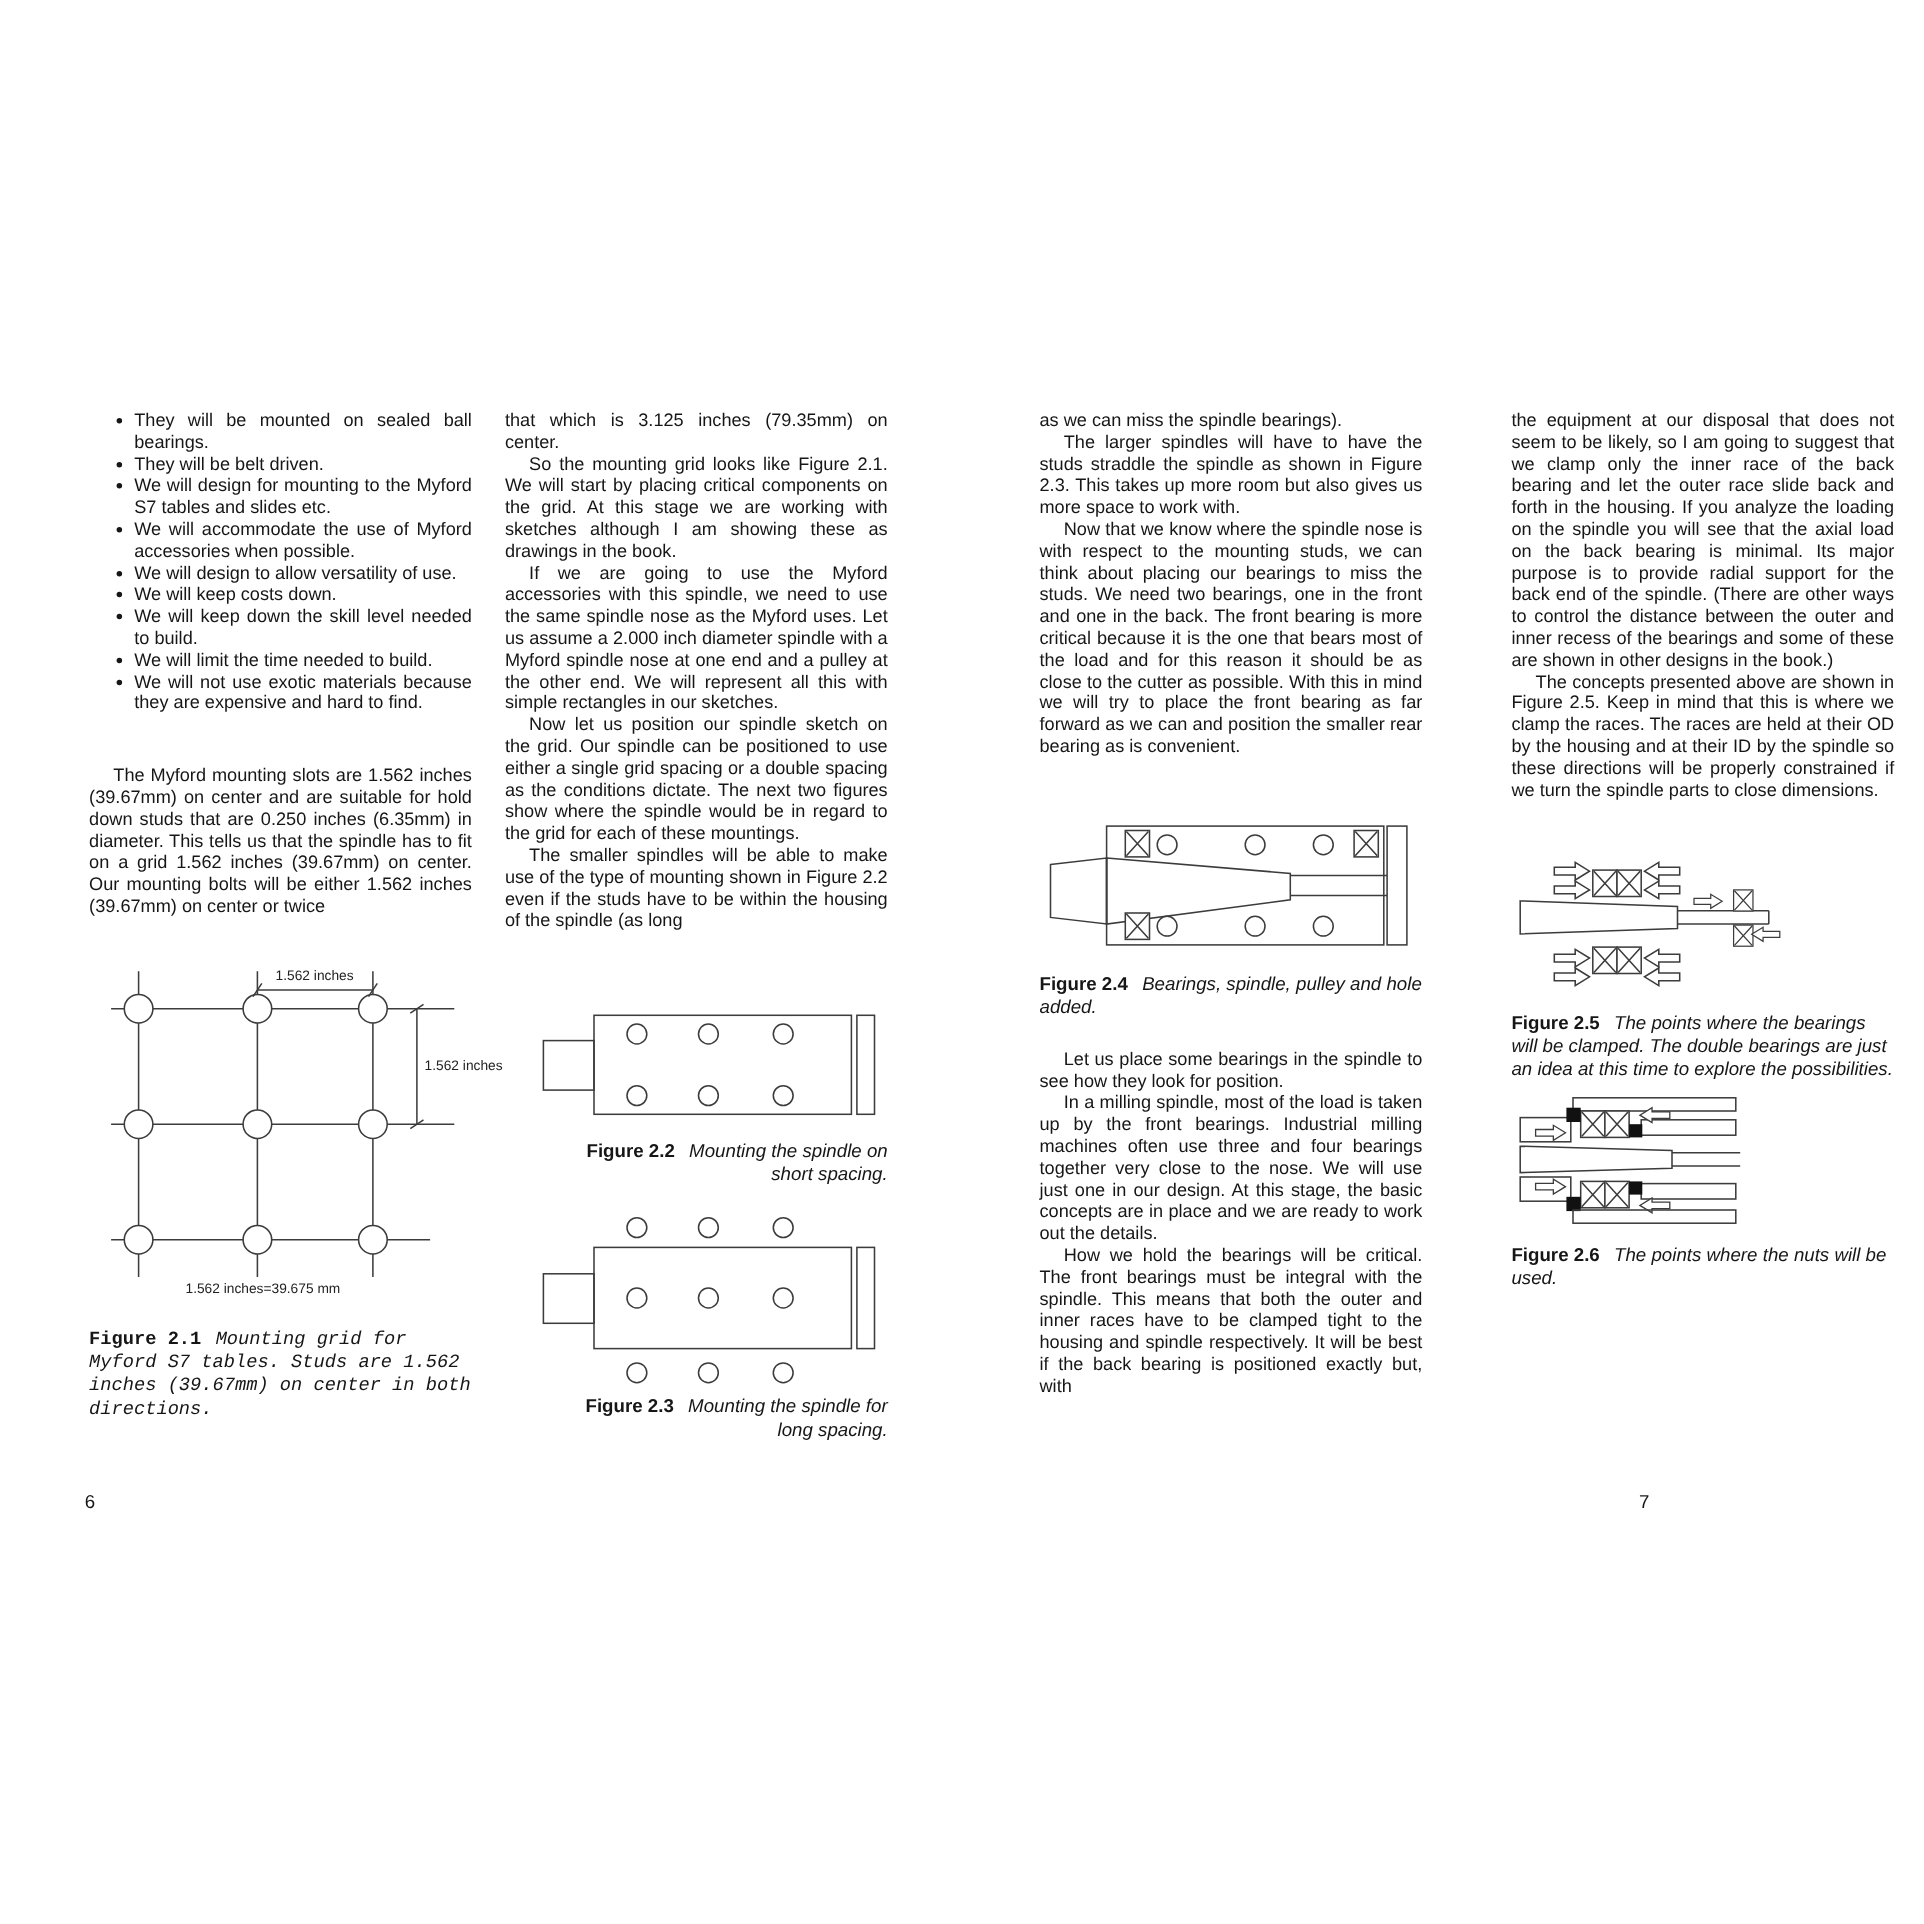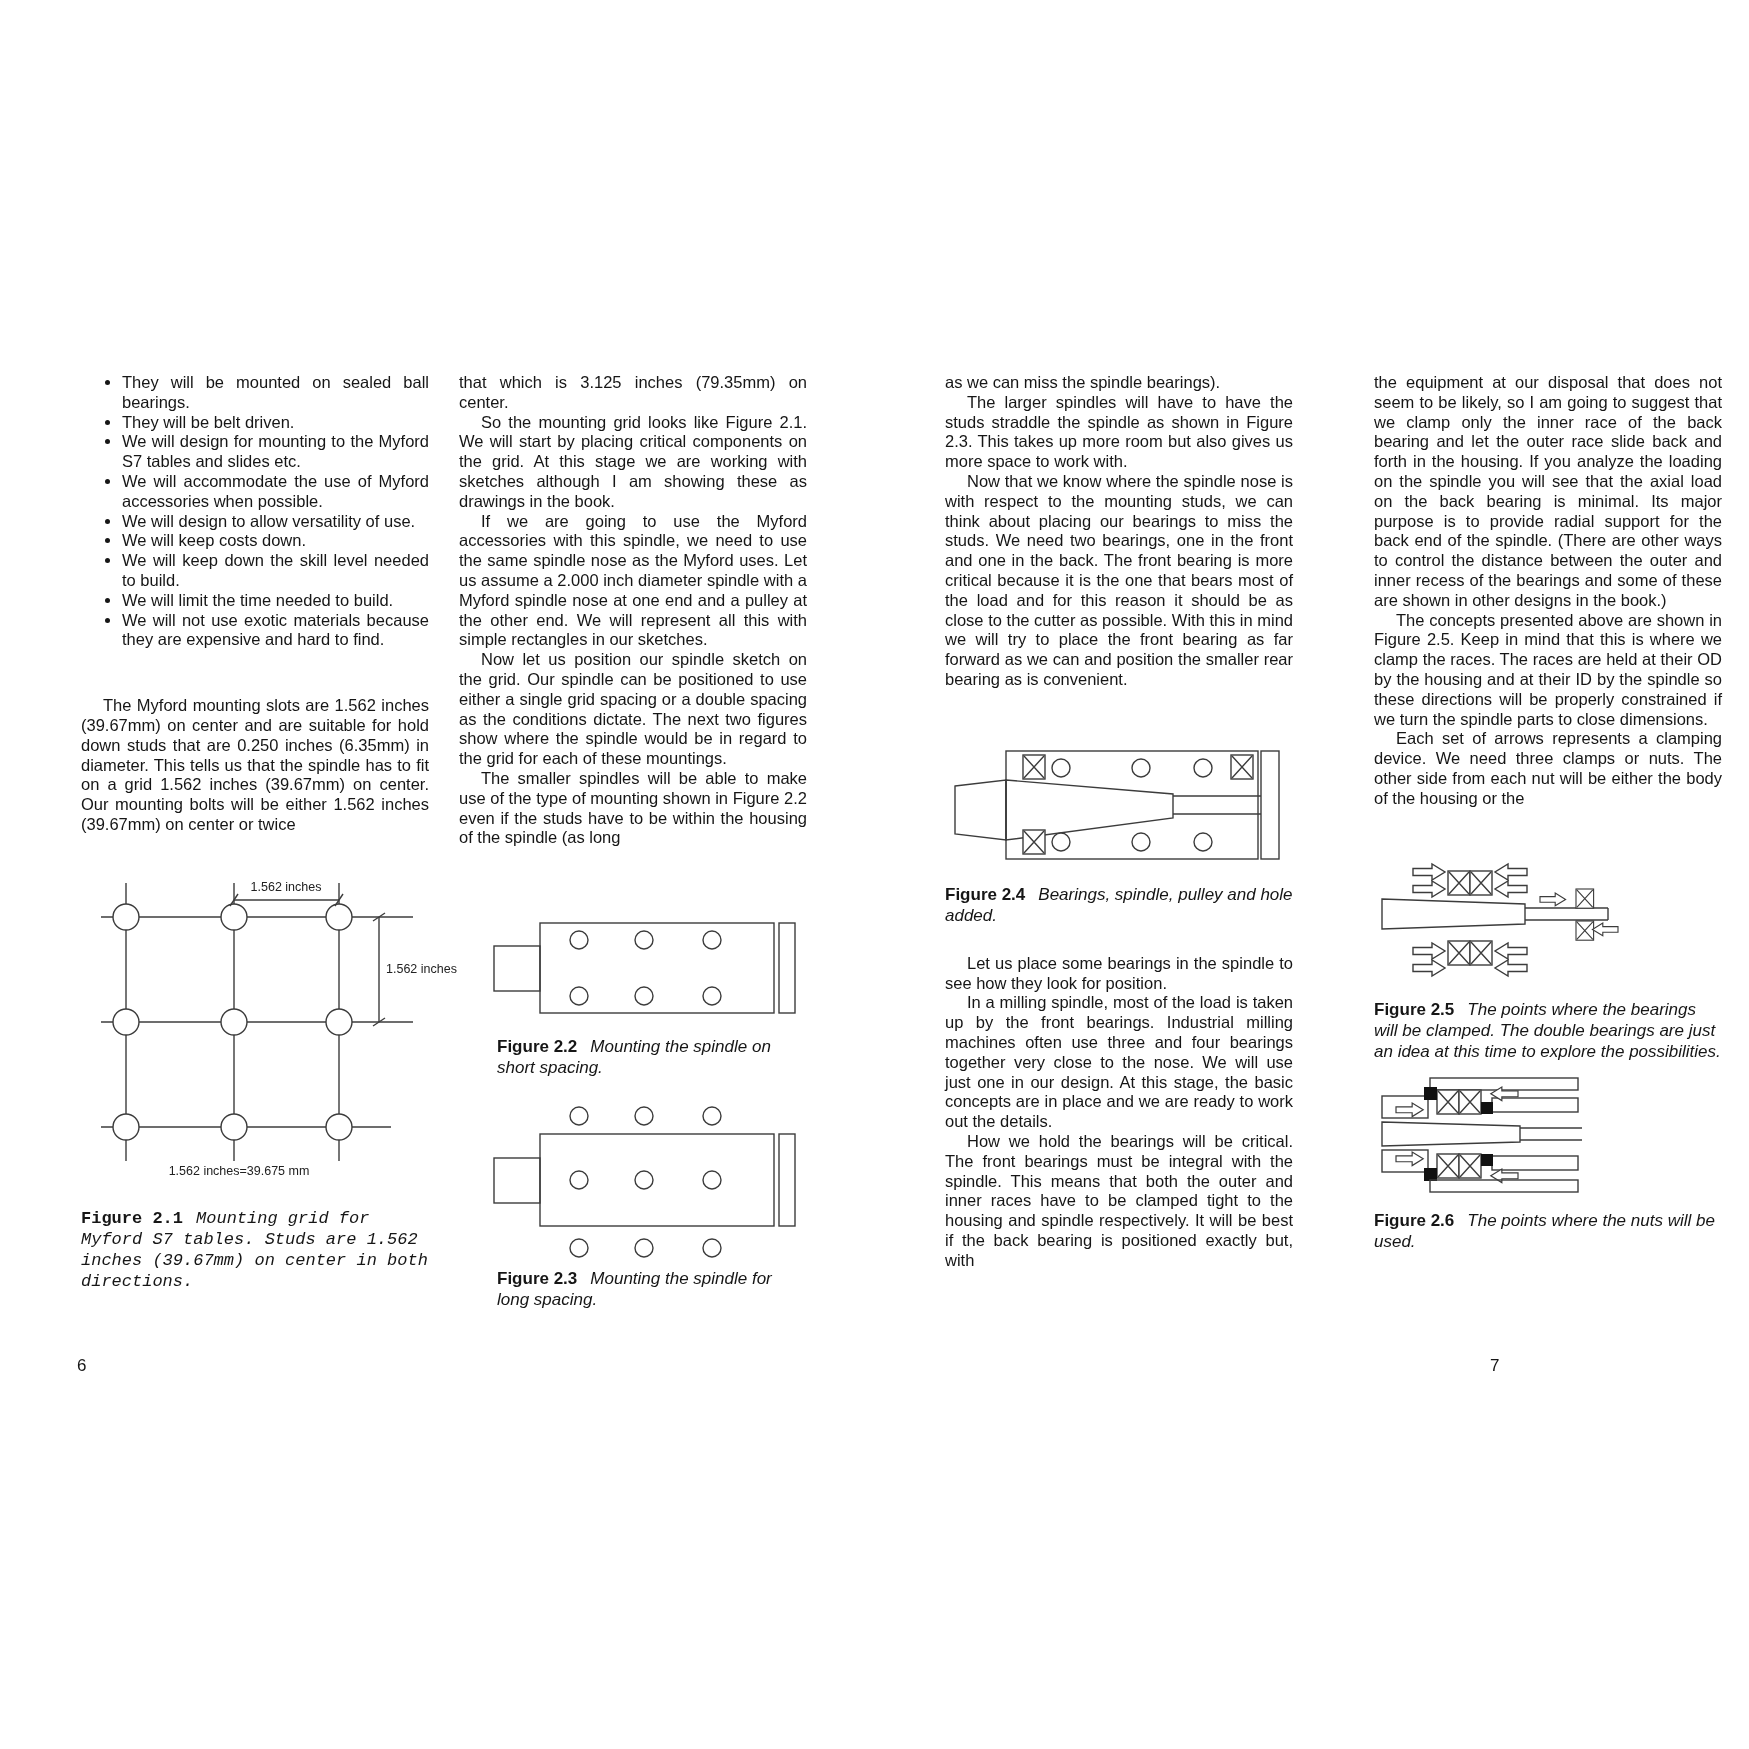--- a/index.html
+++ b/index.html
@@ -9,21 +9,21 @@
   #col1{left:81px;} #col2{left:459px;} #col3{left:945px;} #col4{left:1374px;}
   p{margin:0;}
   p.ind{text-indent:22px;}
   ul.bullets{list-style:disc outside;margin:0 0 46px 0;padding:0 0 0 41px;}
   ul.bullets li{margin:0;padding:0;text-align:justify;}
   .fig{margin:0;}
   .fig svg{display:block;overflow:visible;}
   .caption{font-size:17px;line-height:21px;text-align:left;}
   .caption b{font-style:normal;font-weight:bold;margin-right:13px;}
   .caption i{font-style:italic;}
-  .cap-ind{margin-left:38px;}
+  .cap-ind{margin-left:38px;text-align:right;}
   .m-f21{margin-top:34px;} .cap-f21{margin-top:24px;font-family:Liberation Mono, monospace;}
   .m-f22{margin-top:70px;} .cap-f22{margin-top:18px;}
   .m-f23{margin-top:28px;} .cap-f23{margin-top:10px;}
   .m-f24{margin-top:56px;} .cap-f24{margin-top:20px;}
   .after-f24{margin-top:28px;}
   .m-f25{margin-top:52px;margin-left:6px;} .cap-f25{margin-top:18px;}
   .m-f26{margin-top:12px;margin-left:6px;} .cap-f26{margin-top:14px;}
   .pagenum{position:absolute;top:1356px;font-size:17px;}
   #pg6{left:77px;} #pg7{left:1490px;}
   
@@ -177,21 +177,20 @@
   <div class="after-f24">
     <p class="ind">Let us place some bearings in the spindle to see how they look for position.</p>
     <p class="ind">In a milling spindle, most of the load is taken up by the front bearings. Industrial milling machines often use three and four bearings together very close to the nose. We will use just one in our design. At this stage, the basic concepts are in place and we are ready to work out the details.</p>
     <p class="ind">How we hold the bearings will be critical. The front bearings must be integral with the spindle. This means that both the outer and inner races have to be clamped tight to the housing and spindle respectively. It will be best if the back bearing is positioned exactly but, with</p>
   </div>
 </div>
 
 <div class="col" id="col4">
   <p>the equipment at our disposal that does not seem to be likely, so I am going to suggest that we clamp only the inner race of the back bearing and let the outer race slide back and forth in the housing. If you analyze the loading on the spindle you will see that the axial load on the back bearing is minimal. Its major purpose is to provide radial support for the back end of the spindle. (There are other ways to control the distance between the outer and inner recess of the bearings and some of these are shown in other designs in the book.)</p>
   <p class="ind">The concepts presented above are shown in Figure 2.5. Keep in mind that this is where we clamp the races. The races are held at their OD by the housing and at their ID by the spindle so these directions will be properly constrained if we turn the spindle parts to close dimensions.</p>
-  <p class="ind">Each set of arrows represents a clamping device. We need three clamps or nuts. The other side from each nut will be either the body of the housing or the</p>
 
   <div class="fig m-f25">
     <svg width="240" height="120" viewBox="0 0 240 120">
       <polygon class="ln" points="2,38 145,43 145,63 2,68"></polygon>
       <line class="ln" x1="145" y1="47" x2="228" y2="47"></line>
       <line class="ln" x1="145" y1="59" x2="228" y2="59"></line>
       <line class="ln" x1="228" y1="47" x2="228" y2="59"></line>
 
       <use href="#brg" x="68" y="10"></use>
         <use href="#brg" x="90" y="10"></use>

